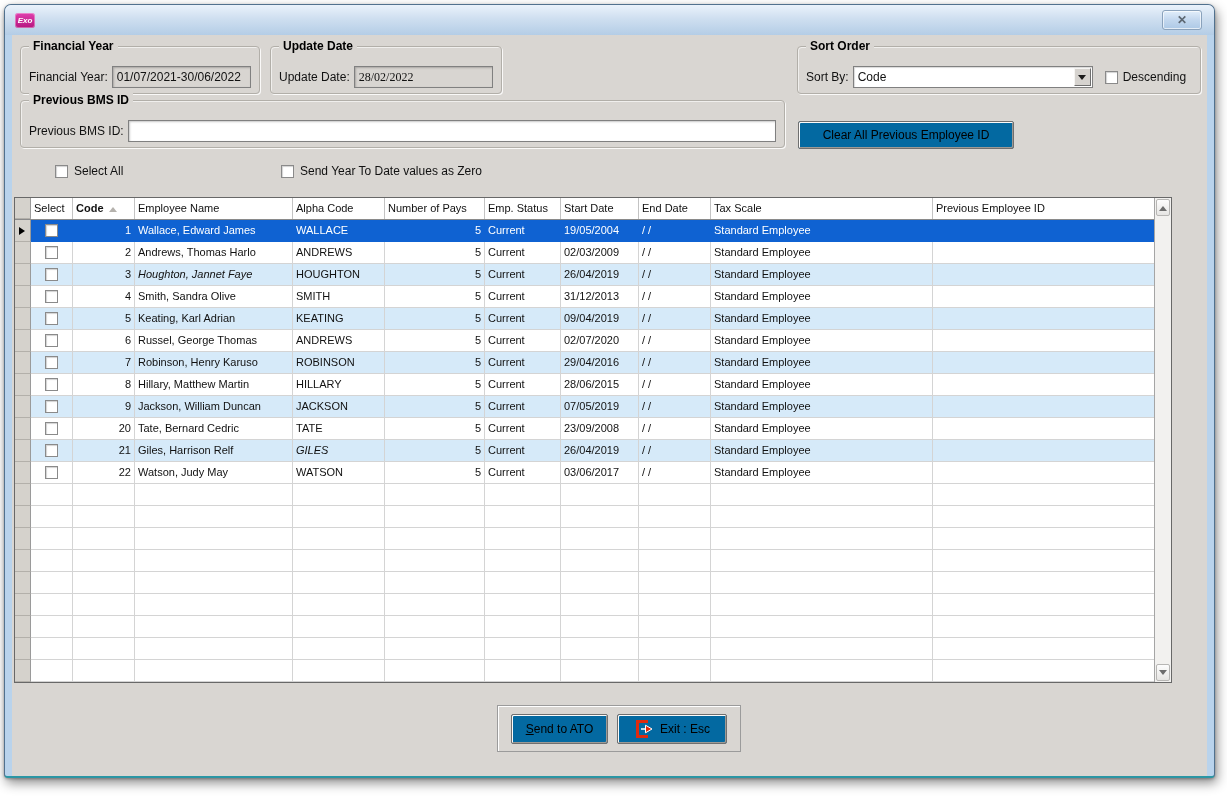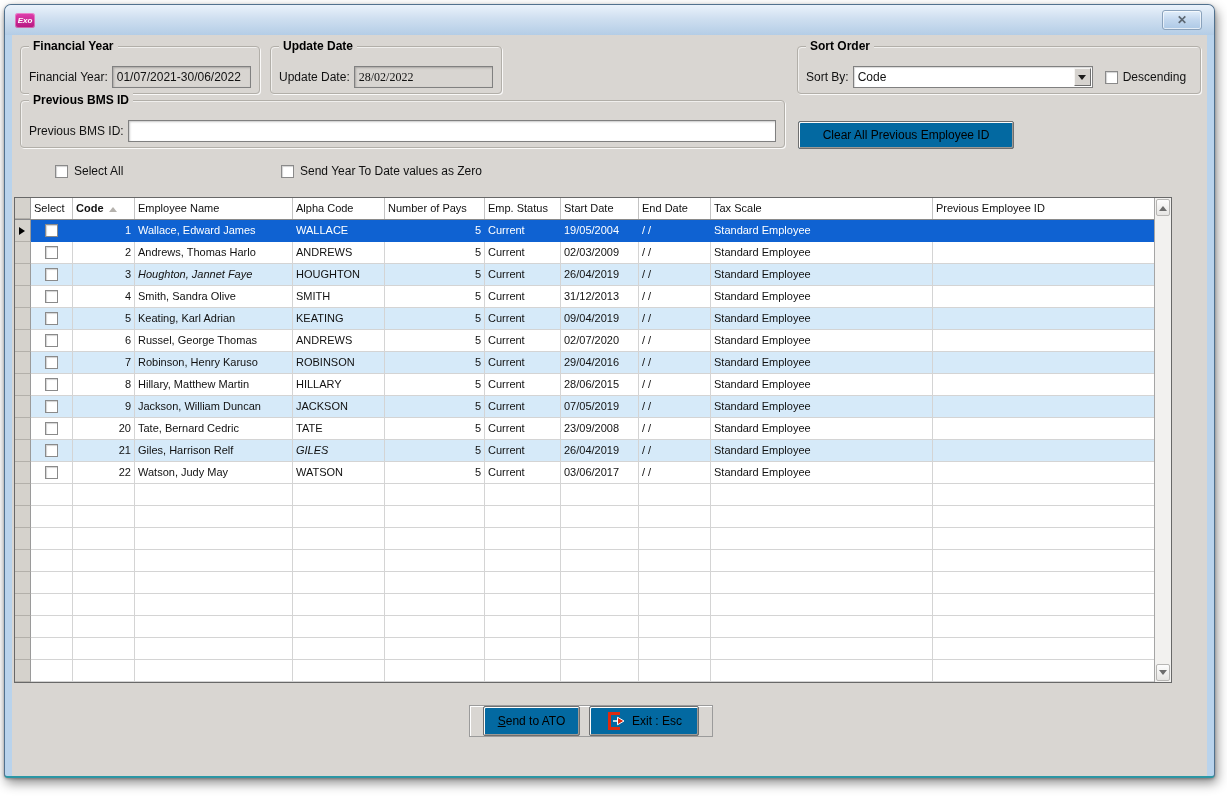--- a/index.html
+++ b/index.html
@@ -139,21 +139,21 @@
   }
   .sb-btn {
     height:17px; background:linear-gradient(#fdfdfd,#e6e5e3);
     border:1px solid #b7b6b4; border-radius:2px; margin:1px;
     display:flex; align-items:center; justify-content:center;
   }
   .sb-up { width:0; height:0; border:4px solid transparent; border-bottom:5px solid #6d6d6d; margin-top:-3px; }
   .sb-down { width:0; height:0; border:4px solid transparent; border-top:5px solid #6d6d6d; margin-bottom:-3px; }
   
   .footer-panel {
-    position:absolute; left:457px; top:670px; width:244px; height:32px;
+    position:absolute; left:485px; top:670px; width:244px; height:47px;
     border:1px solid #9b9b9b; box-shadow:inset 1px 1px 0 #fff;
     display:flex; align-items:center; justify-content:center; gap:9px;
   }
   .send-btn { width:97px; height:30px; }
   .exit-btn { width:110px; height:30px; }
   .exit-icon { width:20px; height:20px; flex:none; }
   u { text-decoration:underline; }
 </style>
 </head>
 <body>

